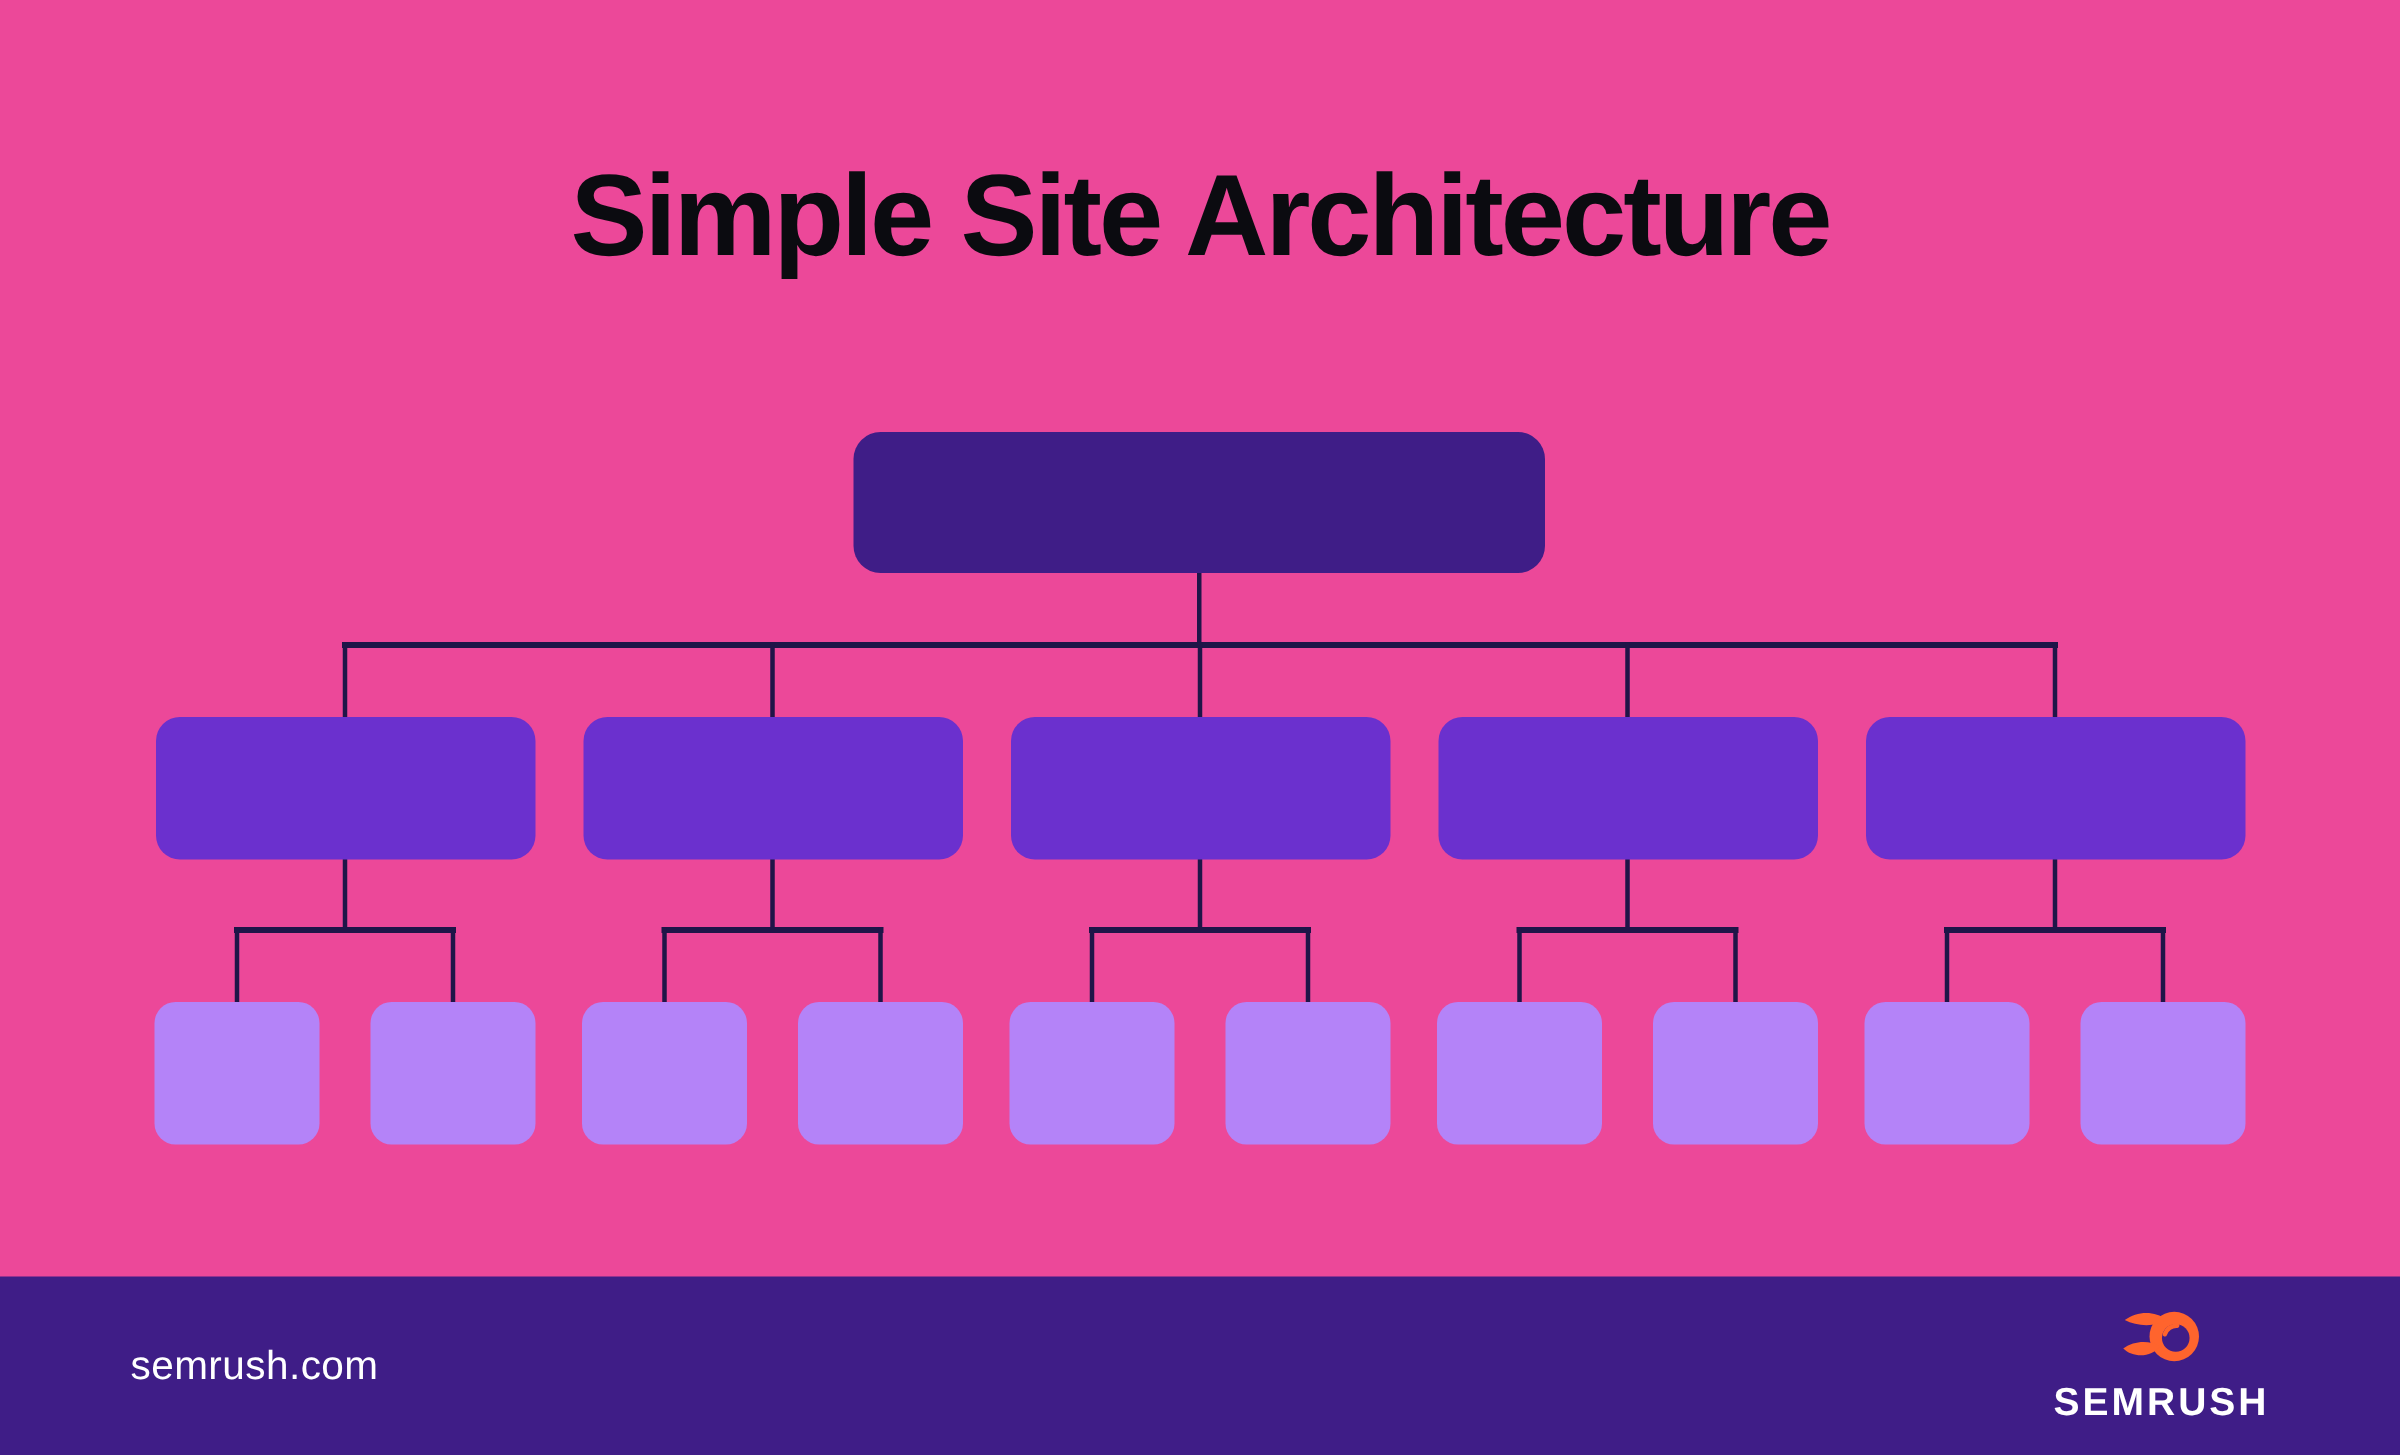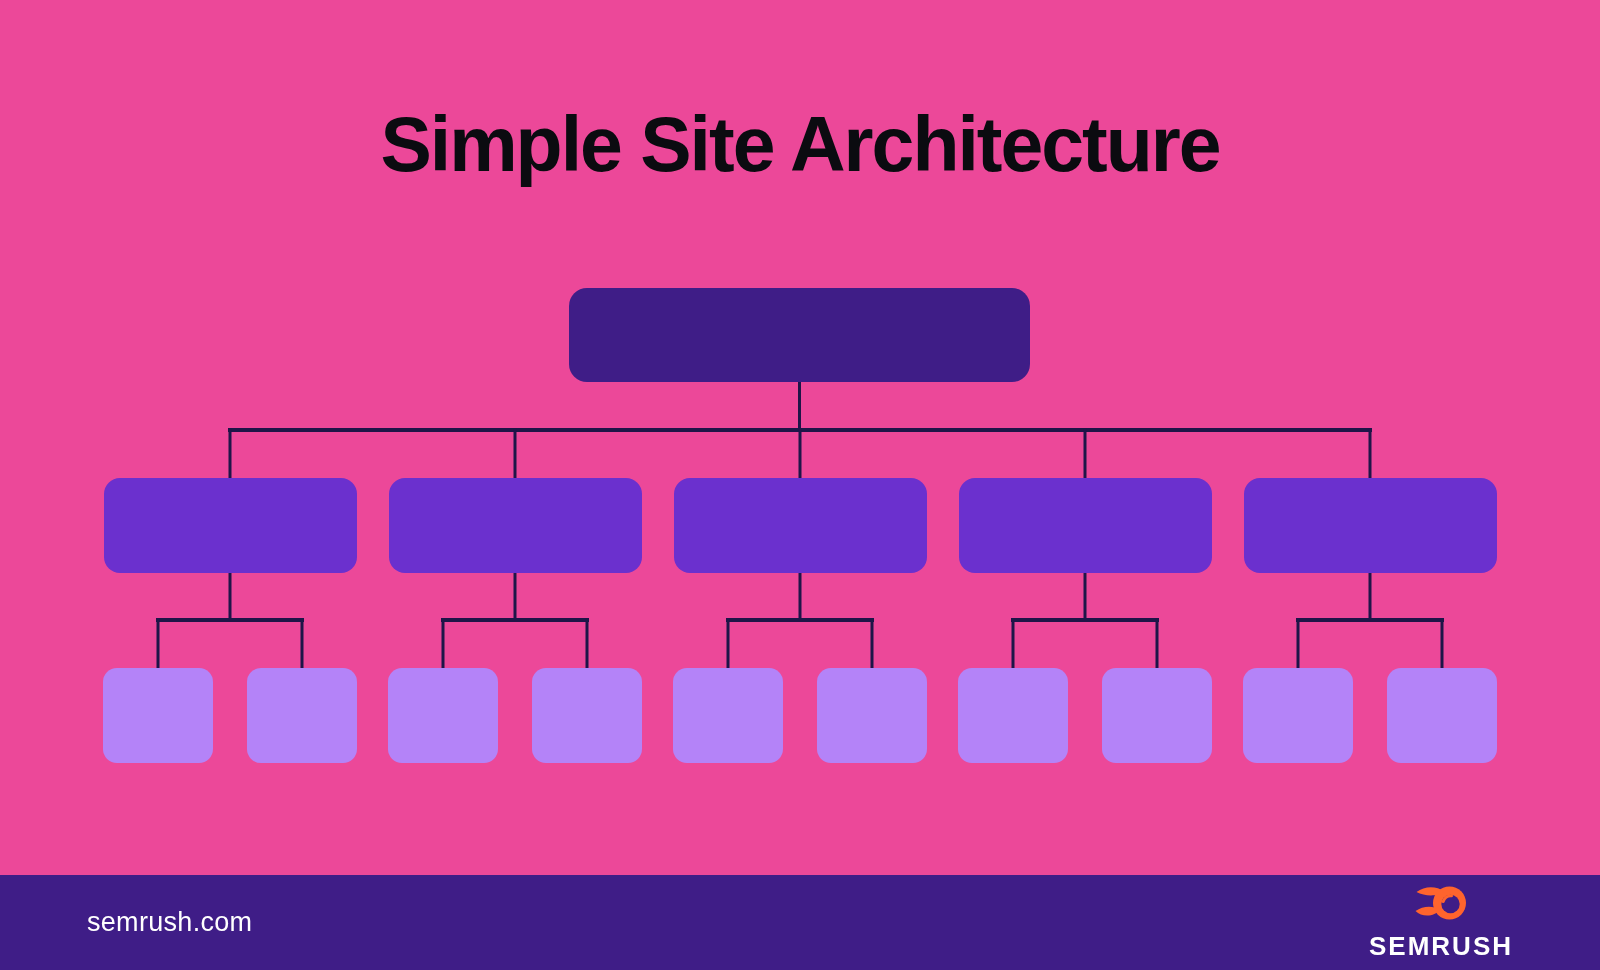--- a/index.html
+++ b/index.html
@@ -43,21 +43,21 @@
   }
   .footer {
     position: absolute;
     left: 0;
     right: 0;
     bottom: 0;
     height: 87px;
     display: flex;
     align-items: center;
     justify-content: space-between;
-    padding: 4px 87px;
+    padding: 16px 87px;
   }
   .footer-url {
     color: #ffffff;
     font-size: 27px;
     letter-spacing: 0.3px;
   }
   .logo {
     display: flex;
     align-items: center;
     gap: 9px;

